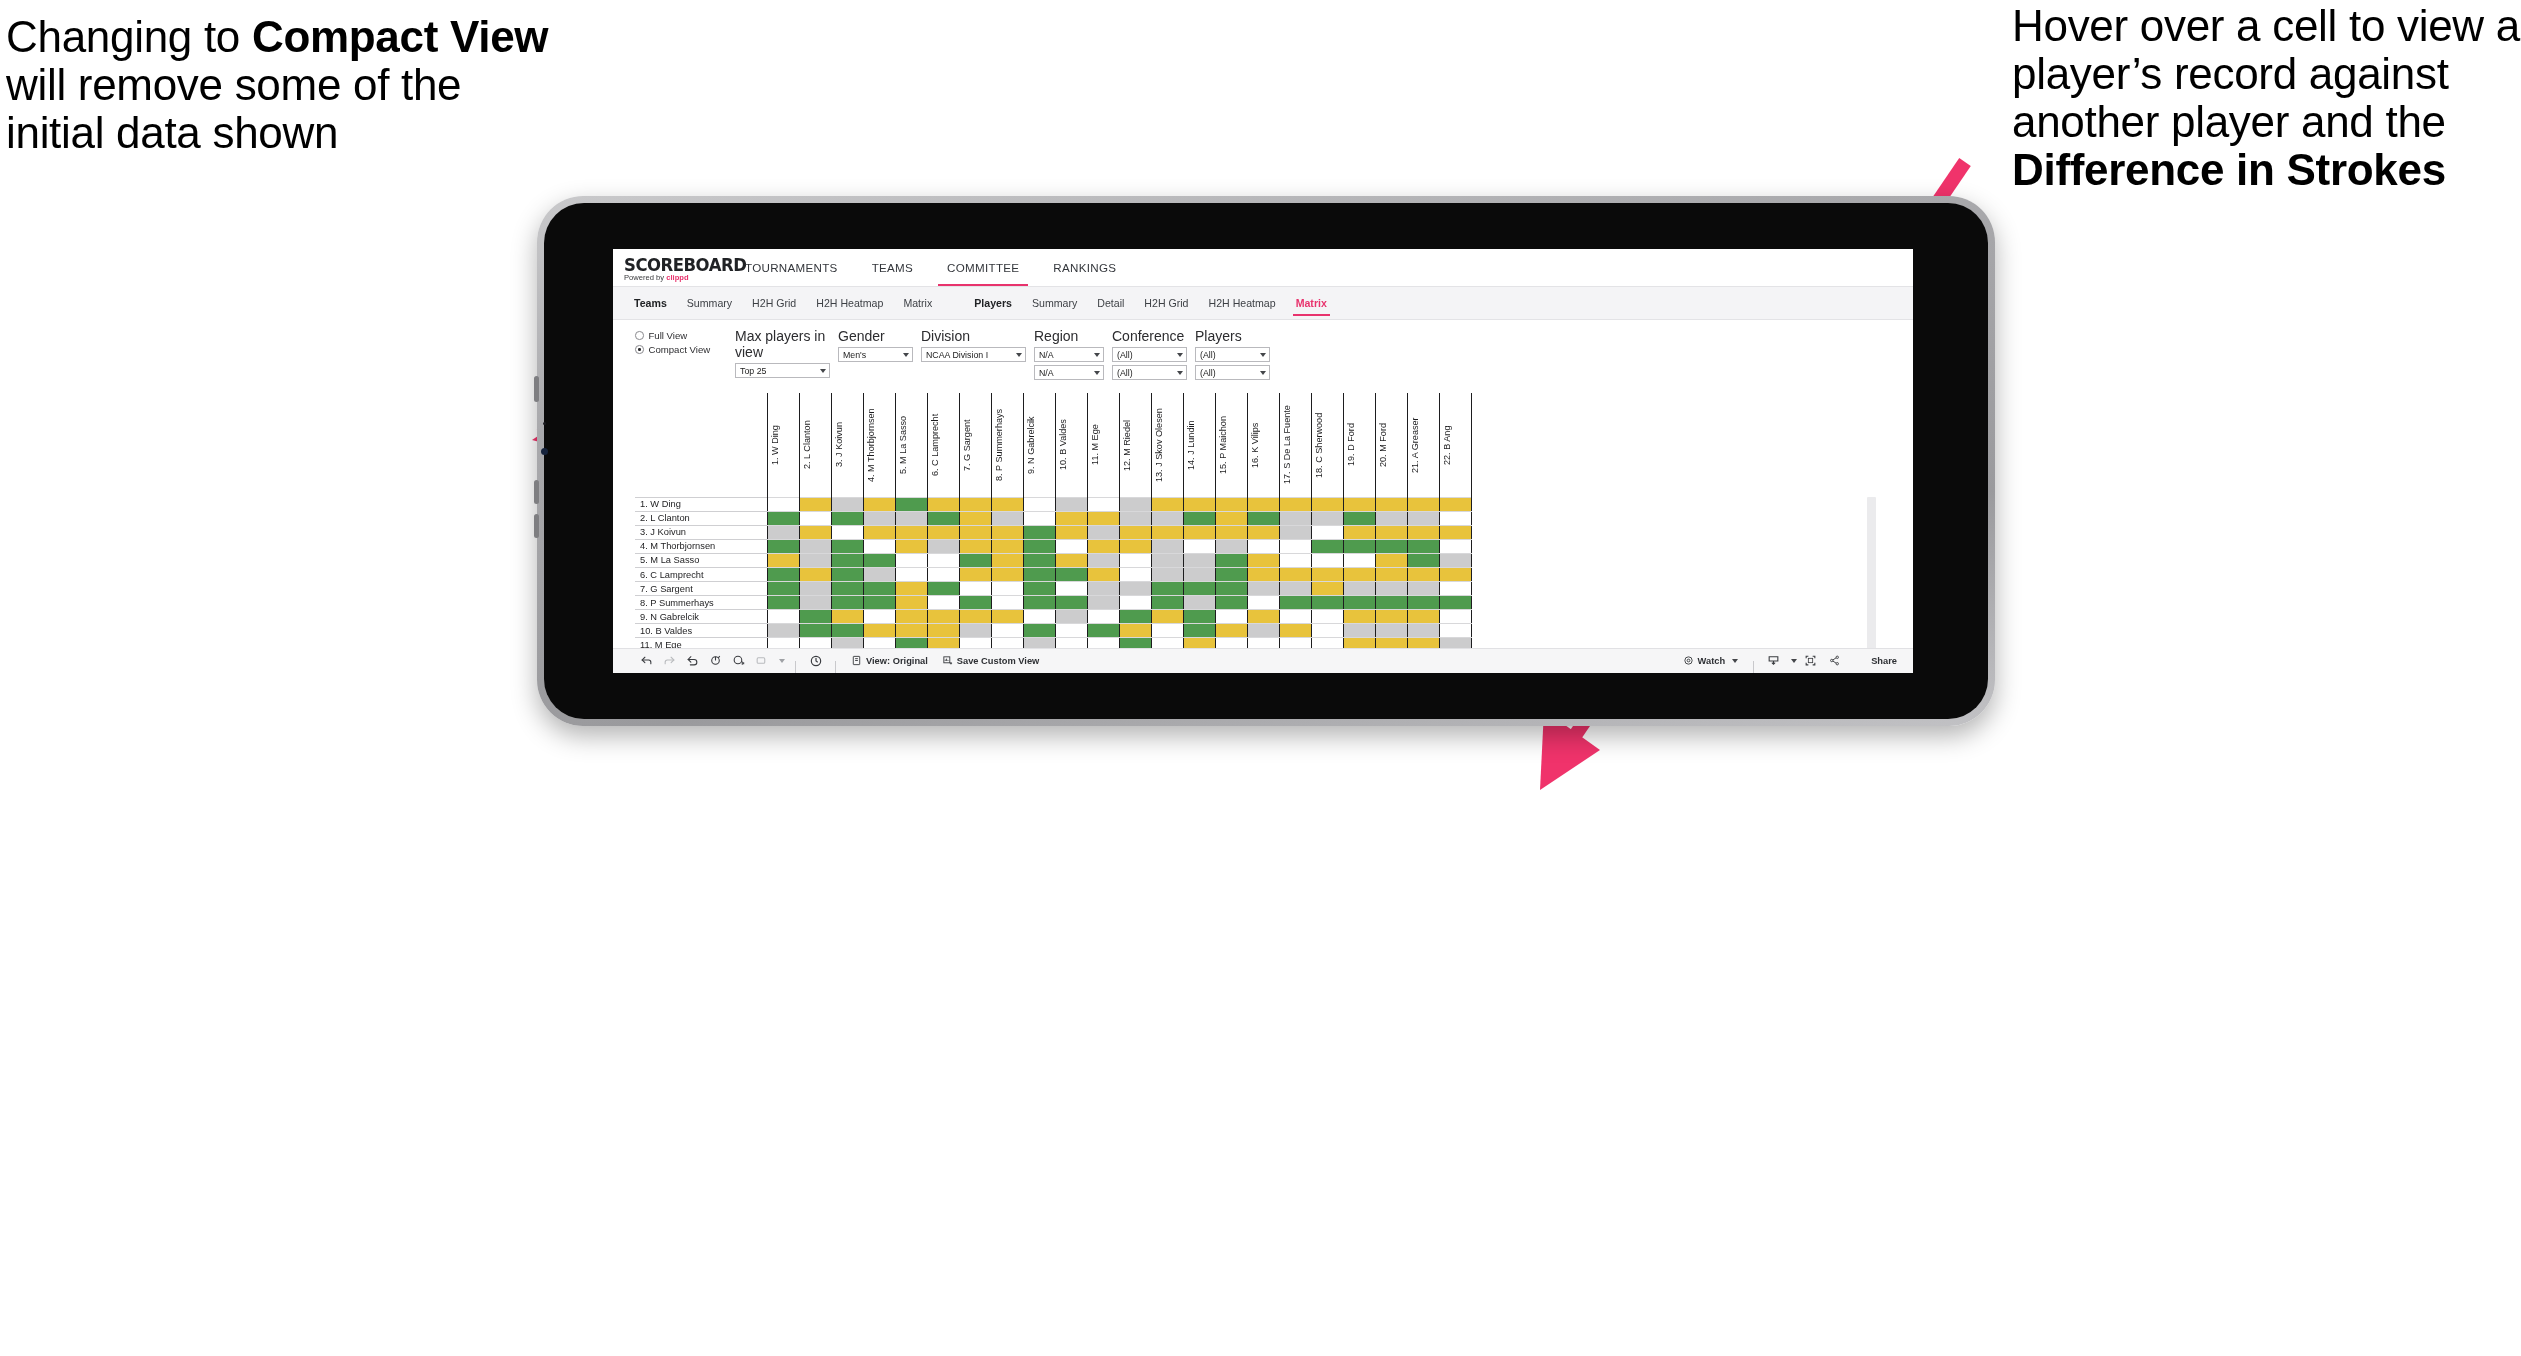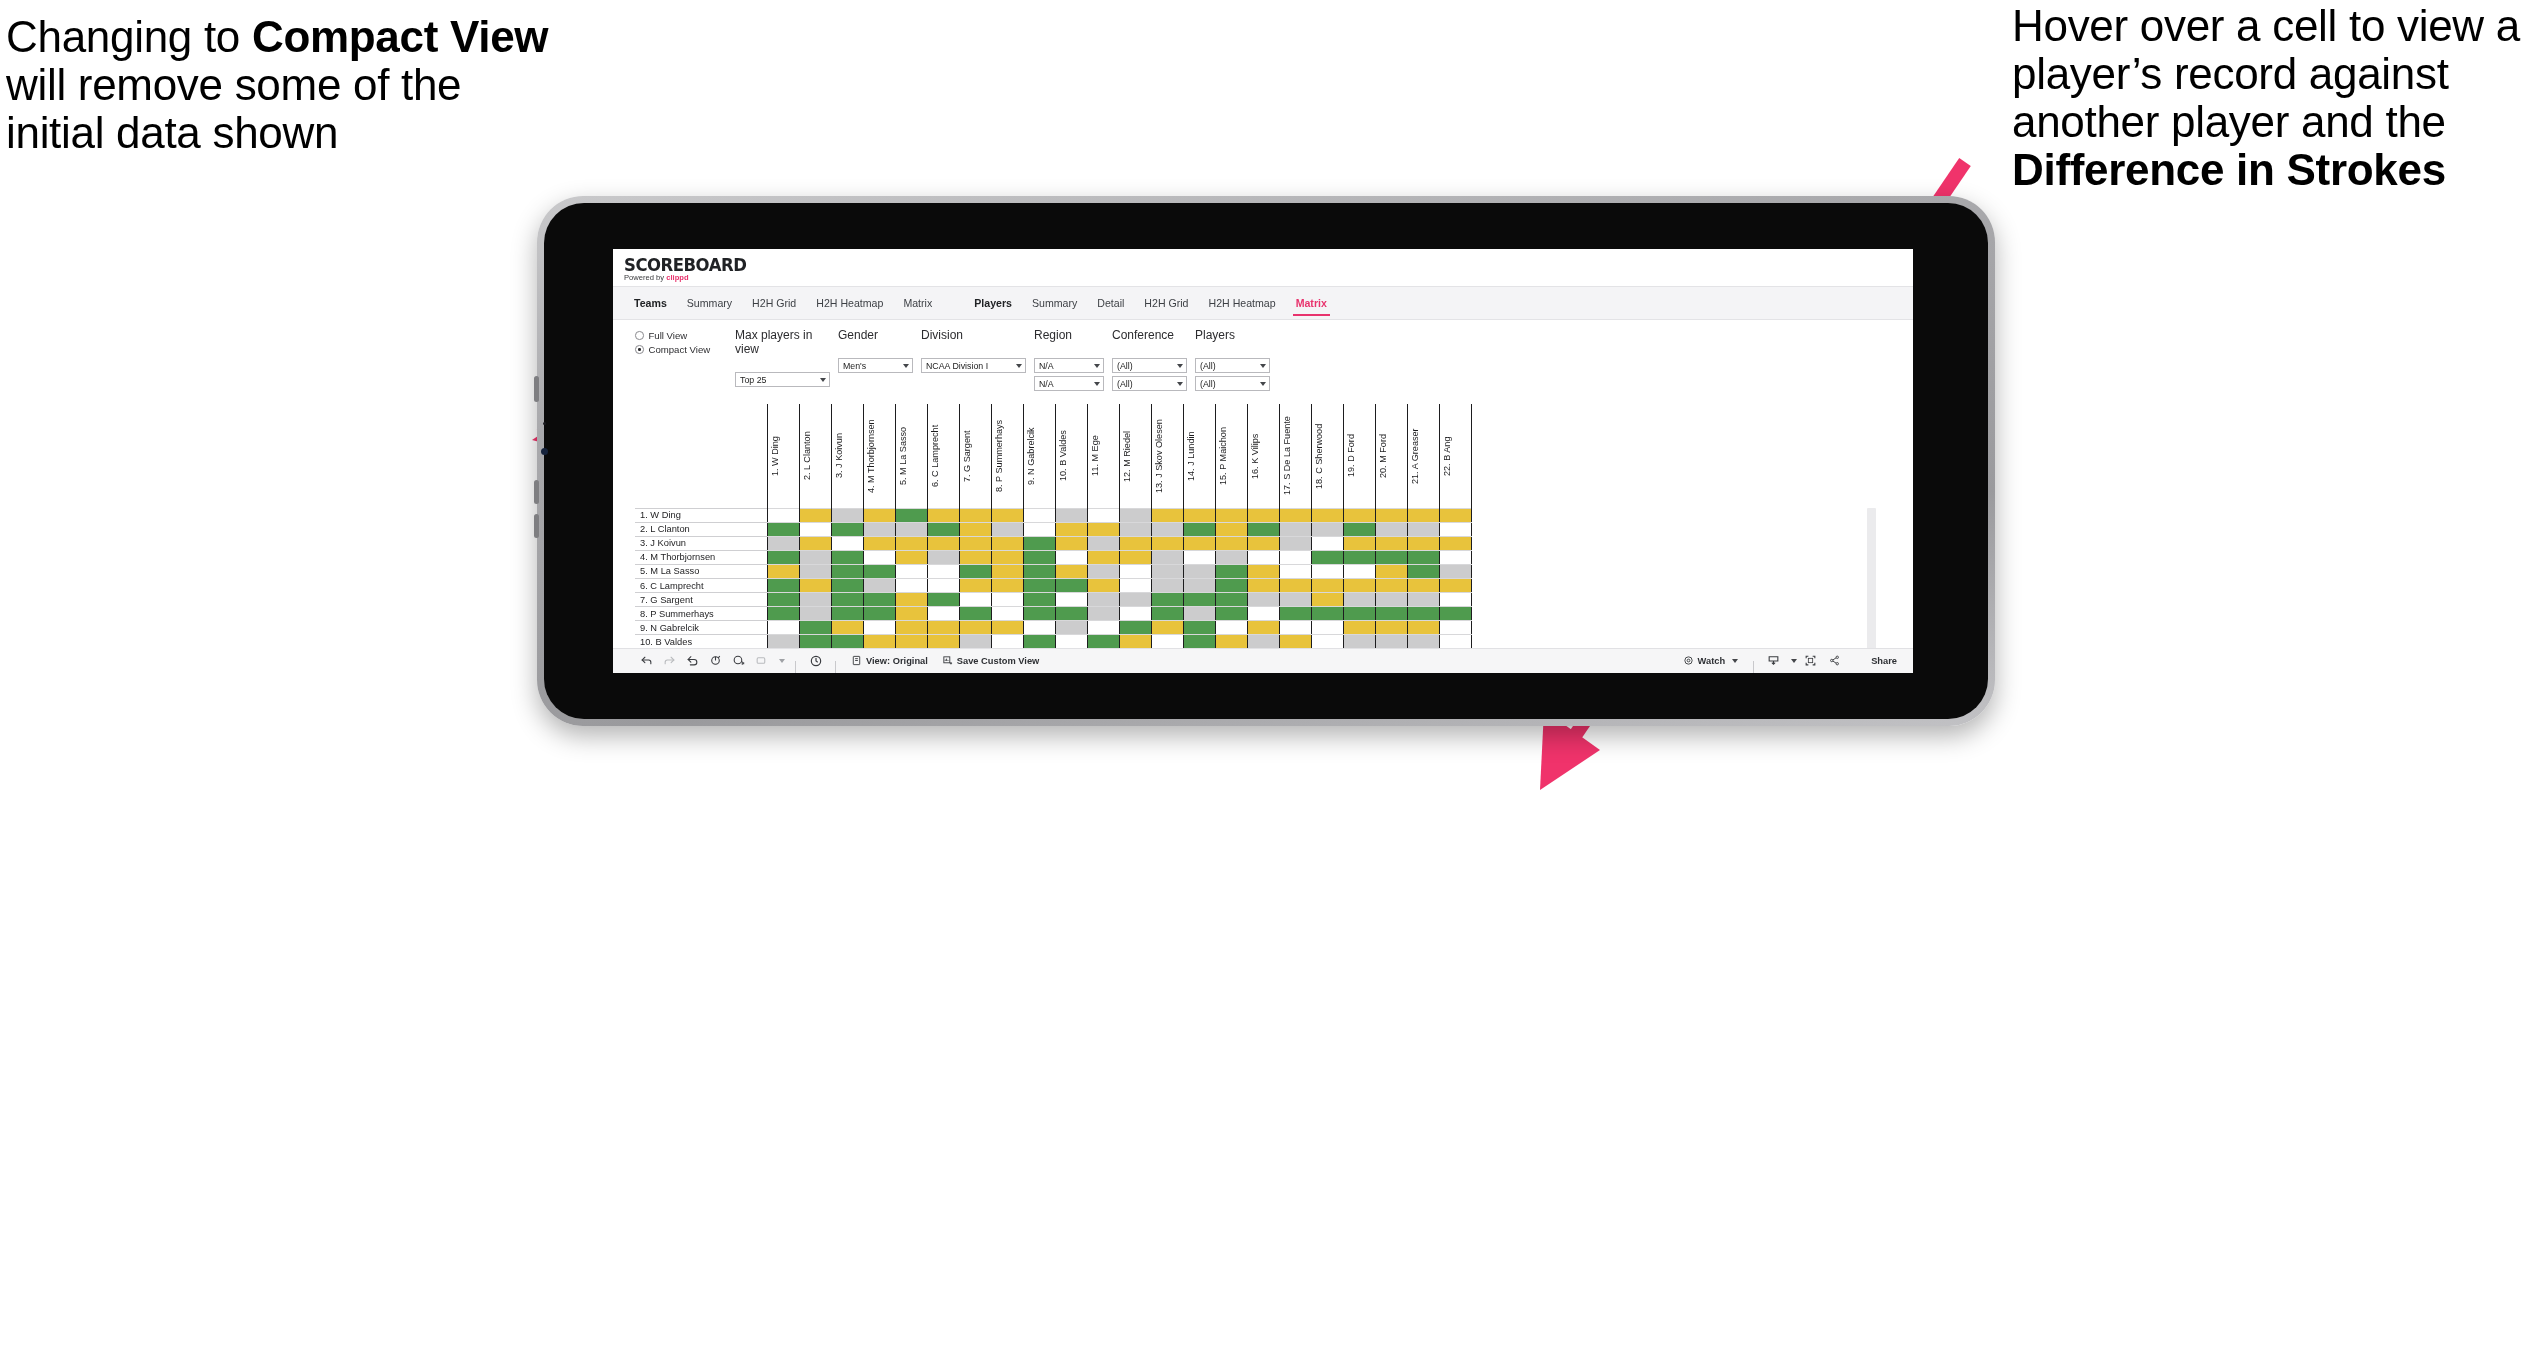--- a/index.html
+++ b/index.html
@@ -152,21 +152,21 @@
     border: 1px solid #8a8a8e; background: #fff;
     display: inline-block; position: relative; flex: none;
   }
   .radio.on::after {
     content: ""; position: absolute; left: 2px; top: 2px;
     width: 2.5px; height: 2.5px; border-radius: 50%; background: #2b2b2e;
   }
   .radio-label { font-size: 9.6px; color: #2c2c2f; }
 
   .fcol { margin-right: 8px; }
-  .fcol-label { font-size: 12px; color: #2c2c2f; margin-bottom: 16px; }
+  .fcol-label { font-size: 14px; color: #2c2c2f; margin-bottom: 3px; }
   .sel {
     position: relative;
     height: 15px;
     border: 1px solid #b9b9bd;
     background: #fff;
     font-size: 8.8px;
     color: #222;
     display: flex; align-items: center;
     padding: 0 14px 0 4px;
     margin-bottom: 3px;
@@ -324,20 +324,26 @@
 
     <div id="tablet-screen">
 
       <div id="appbar">
         <div id="logo-wrap">
           <div id="logo-main">SCOREBOARD</div>
           <div id="logo-sub">
             <span>Powered by </span><span class="brand">clippd</span>
           </div>
         </div>
+        <nav class="topnav" id="topnav">
+            <div class="topnav-item">TOURNAMENTS</div>
+            <div class="topnav-item">TEAMS</div>
+            <div class="topnav-item active">COMMITTEE</div>
+            <div class="topnav-item">RANKINGS</div>
+          </nav>
       </div>
 
       <div id="tabbar">
         <div class="tabgroup" id="tabs-teams">
             <div class="tab head">Teams</div>
             <div class="tab">Summary</div>
             <div class="tab">H2H Grid</div>
             <div class="tab">H2H Heatmap</div>
             <div class="tab">Matrix</div>
           </div>

